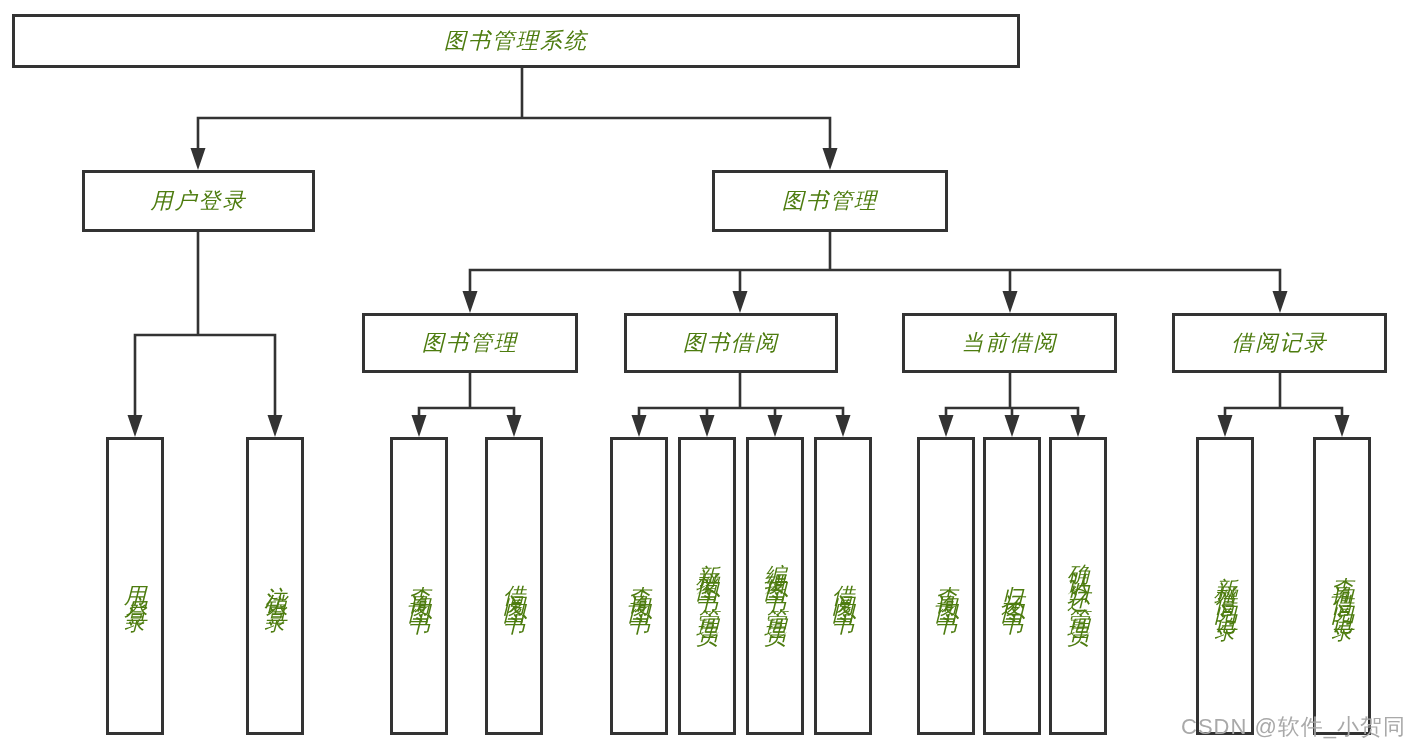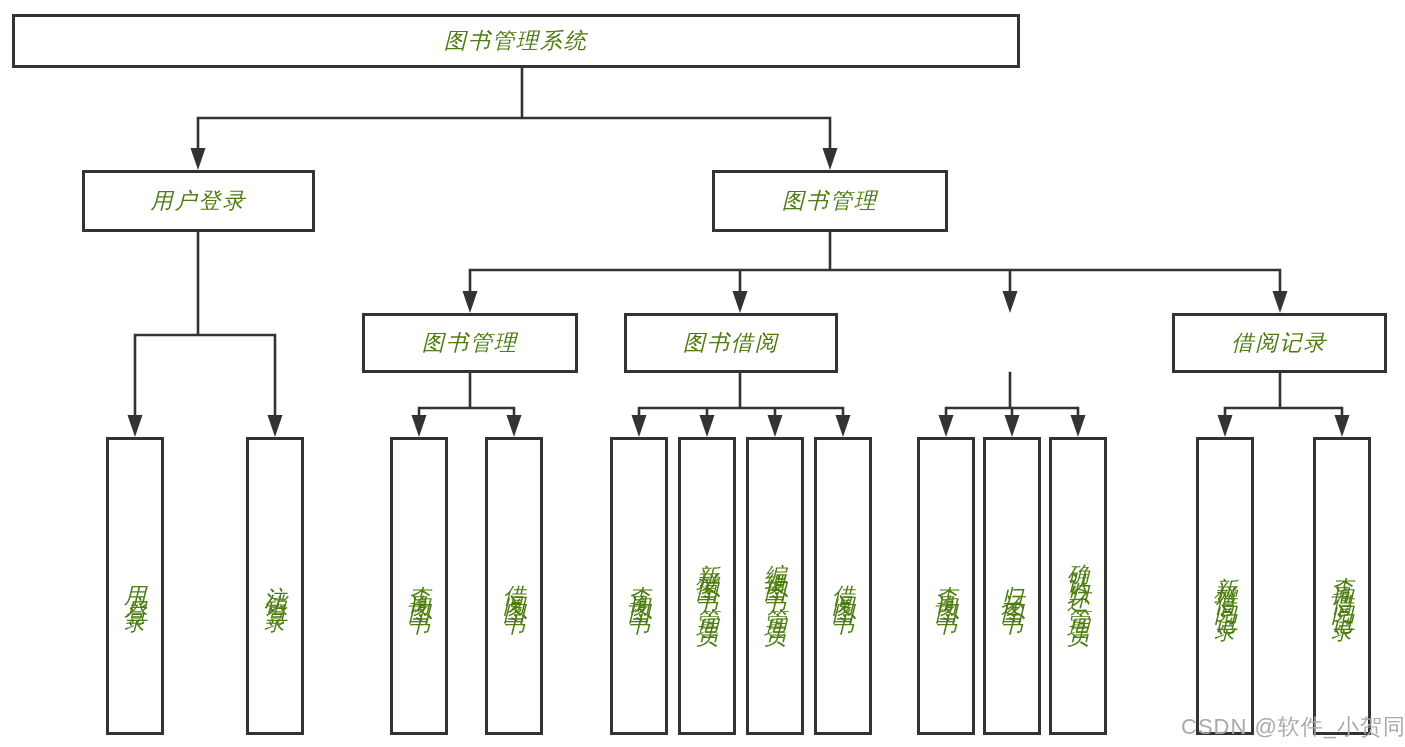--- a/index.html
+++ b/index.html
@@ -99,20 +99,23 @@
   <div class="node" style="left:712px; top:170px; width:236px; height:62px">
     <span class="hlabel">图书管理</span>
   </div>
 
   <div class="node" style="left:362px; top:313px; width:216px; height:60px">
     <span class="hlabel">图书管理</span>
   </div>
   <div class="node" style="left:624px; top:313px; width:214px; height:60px">
     <span class="hlabel">图书借阅</span>
   </div>
+  <div class="node" style="left:902px; top:313px; width:215px; height:60px">
+    <span class="hlabel">当前借阅</span>
+  </div>
   <div class="node" style="left:1172px; top:313px; width:215px; height:60px">
     <span class="hlabel">借阅记录</span>
   </div>
 
   <div class="node" style="left:106px; top:437px; width:58px; height:298px">
     <span class="vlabel">用户登录</span>
   </div>
   <div class="node" style="left:246px; top:437px; width:58px; height:298px">
     <span class="vlabel">注销登录</span>
   </div>

